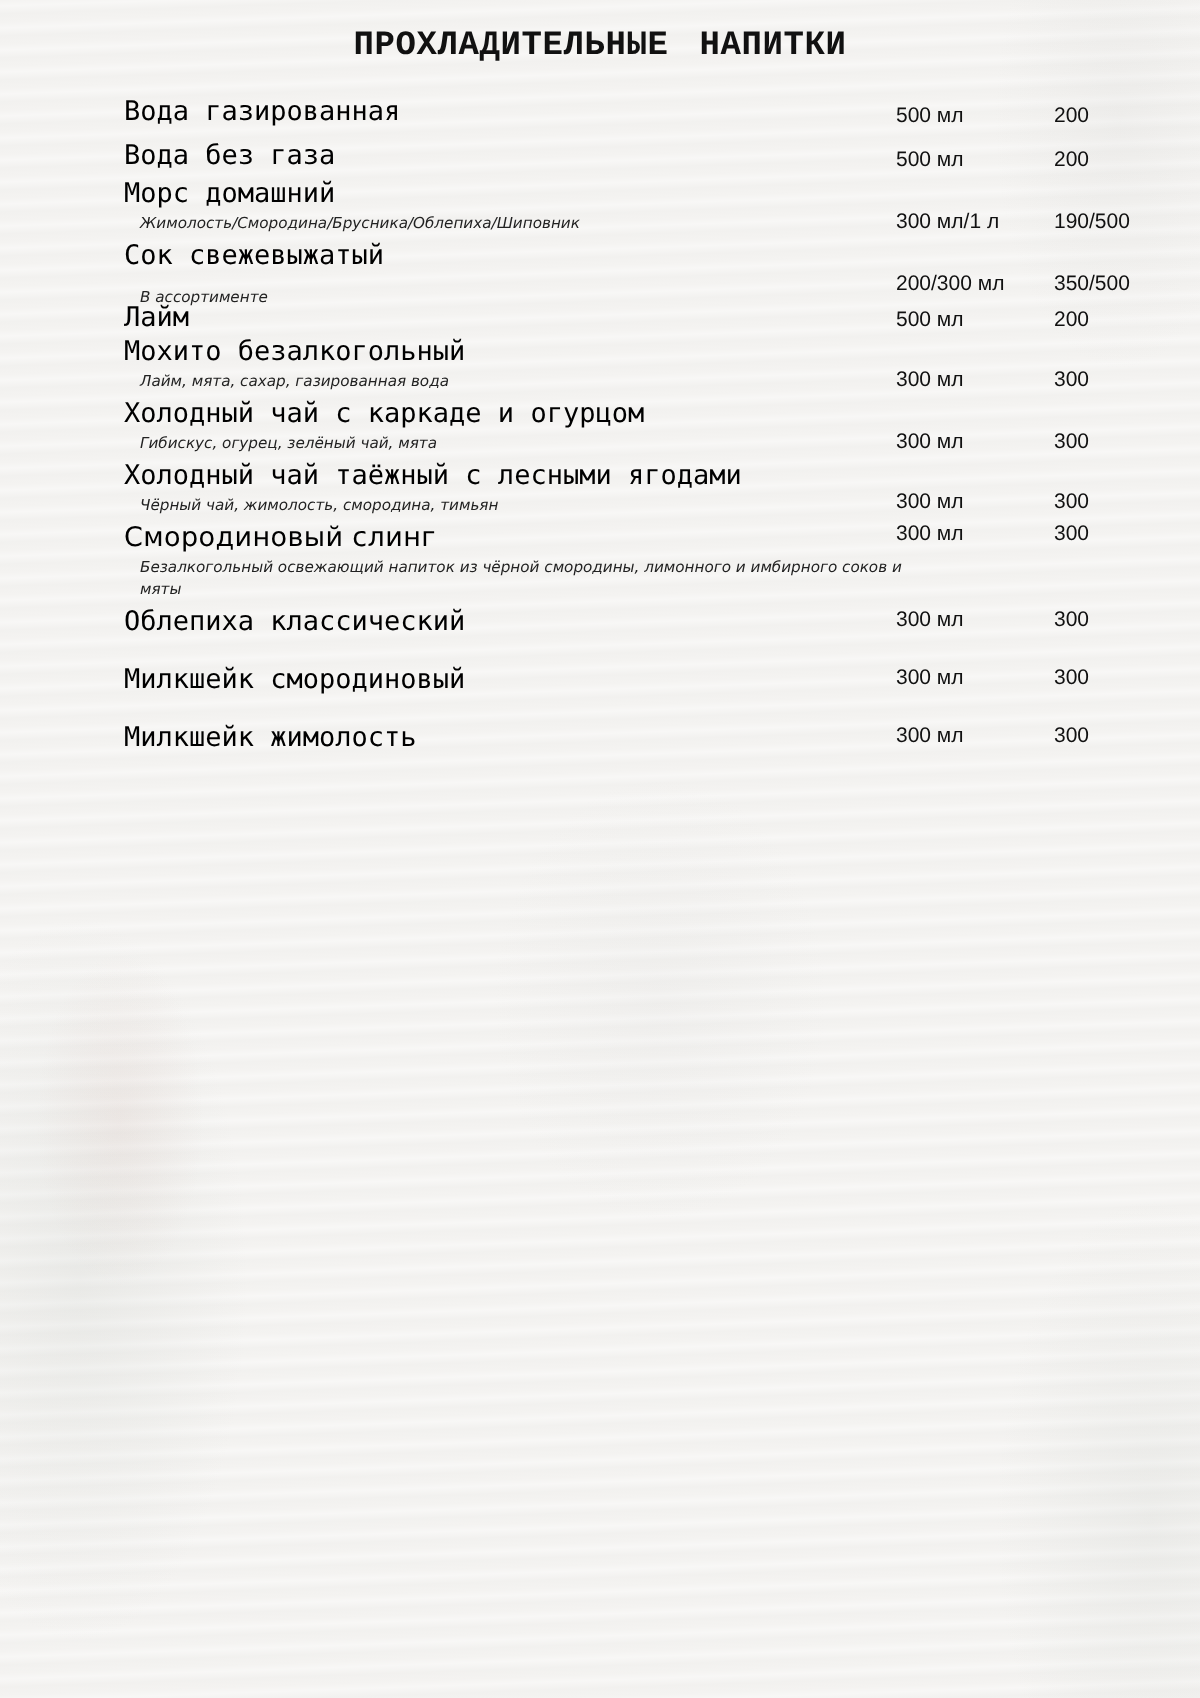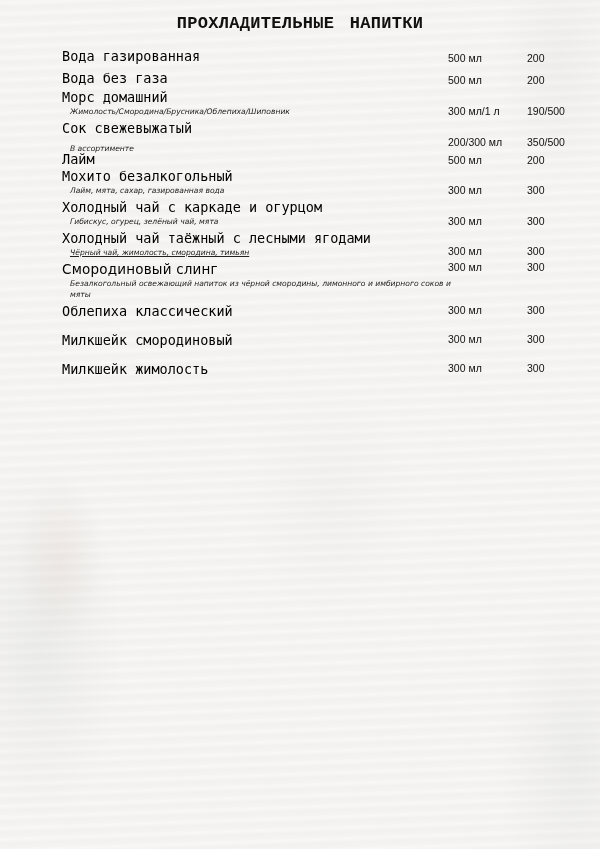--- a/index.html
+++ b/index.html
@@ -142,21 +142,21 @@
 
   <div class="item" style="top:199px;">
     <div class="item-name">Холодный чай с каркаде и огурцом</div>
     <div class="item-desc" style="top:17px;">Гибискус, огурец, зелёный чай, мята</div>
     <div class="item-volume" style="top:16px;">300 мл</div>
     <div class="item-price" style="top:16px;">300</div>
   </div>
 
   <div class="item" style="top:230px;">
     <div class="item-name">Холодный чай таёжный с лесными ягодами</div>
-    <div class="item-desc" style="top:17px;text-decoration:underline;">Чёрный чай, жимолость, смородина, тимьян</div>
+    <div class="item-desc" style="top:17px;">Чёрный чай, жимолость, смородина, тимьян</div>
     <div class="item-volume" style="top:15px;">300 мл</div>
     <div class="item-price" style="top:15px;">300</div>
   </div>
 
   <div class="item" style="top:261px;">
     <div class="item-name sans">Смородиновый слинг</div>
     <div class="item-desc wrap" style="top:17px;">Безалкогольный освежающий напиток из чёрной смородины, лимонного и имбирного соков и мяты</div>
     <div class="item-volume" style="top:0px;">300 мл</div>
     <div class="item-price" style="top:0px;">300</div>
   </div>

